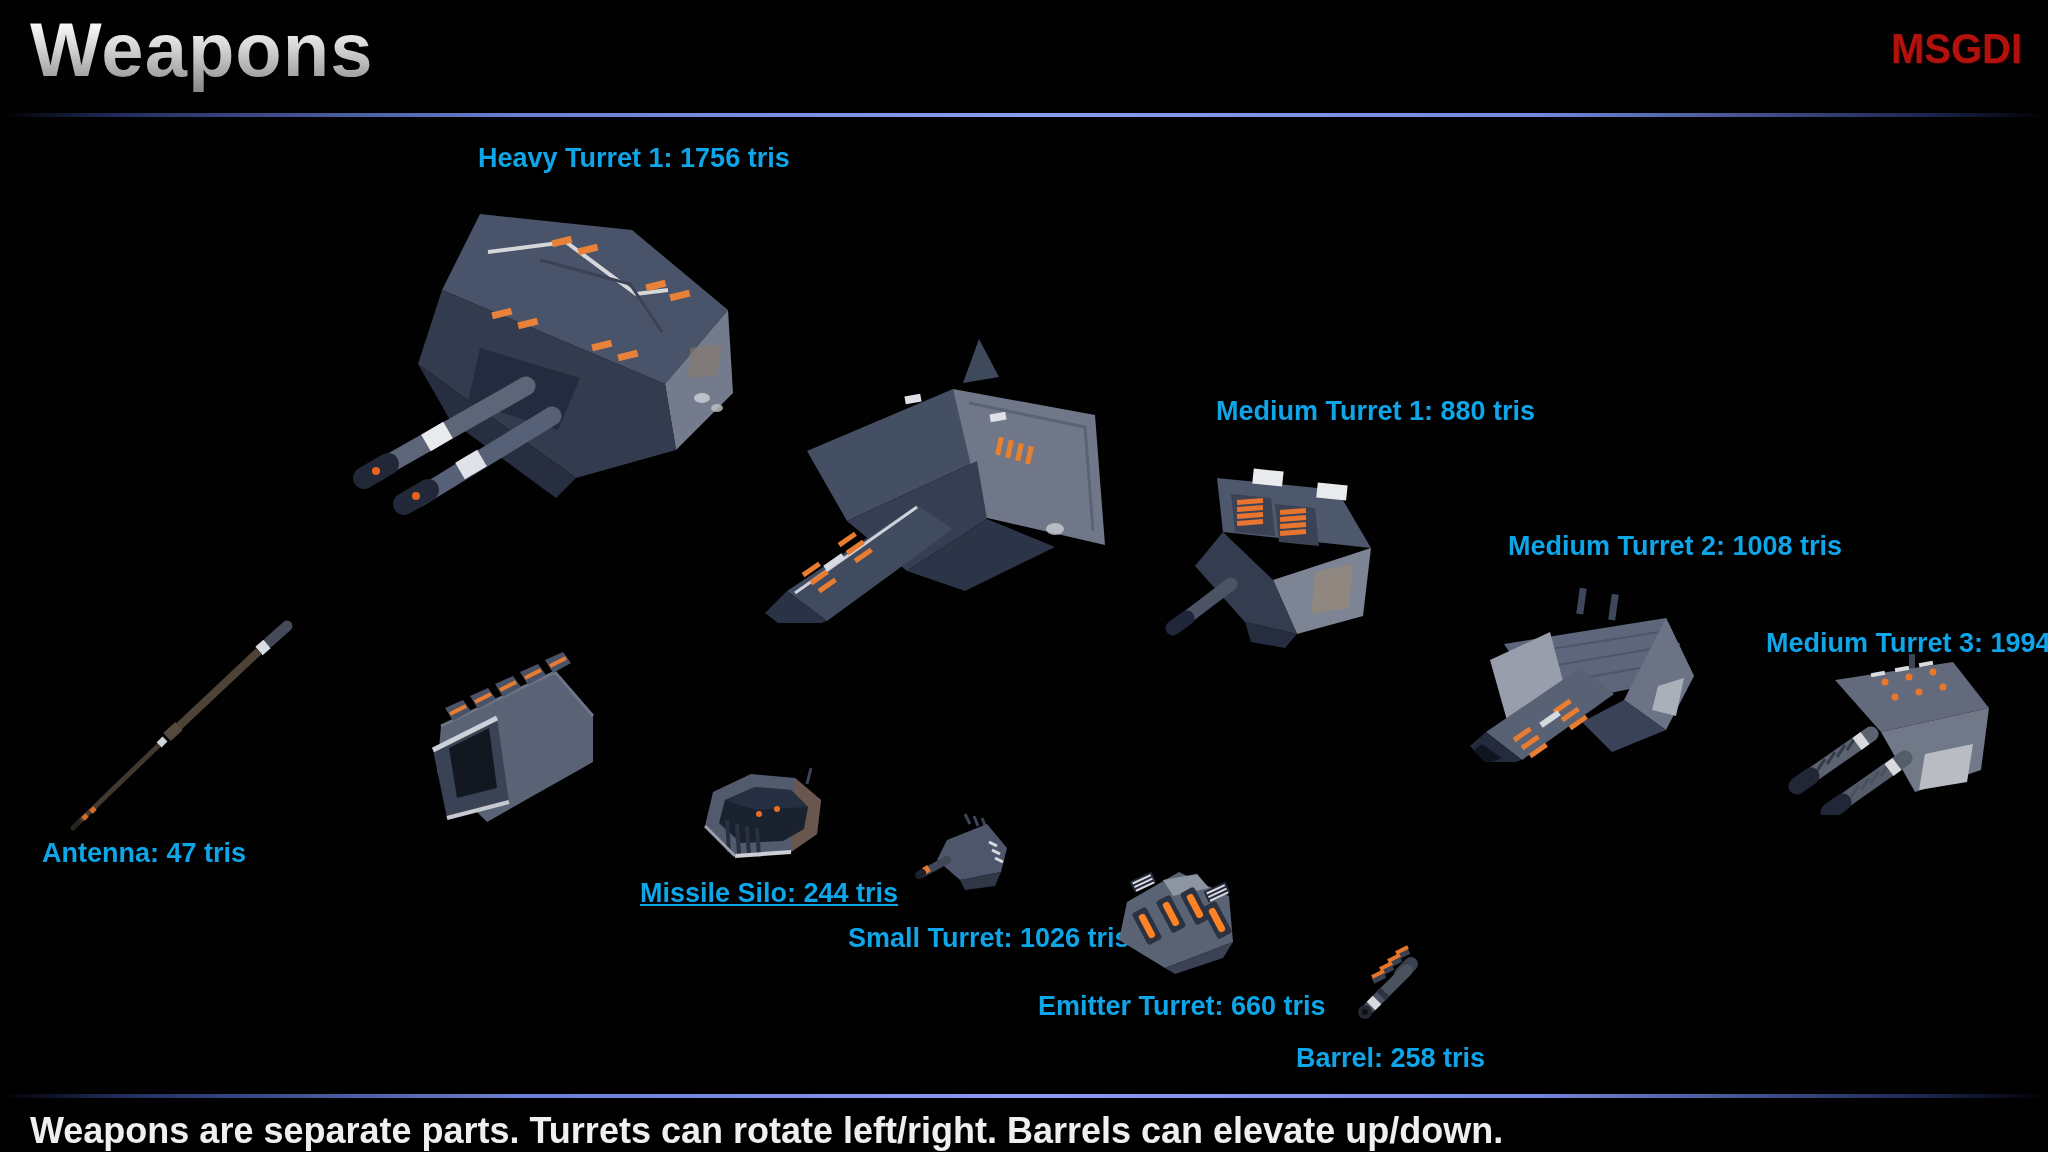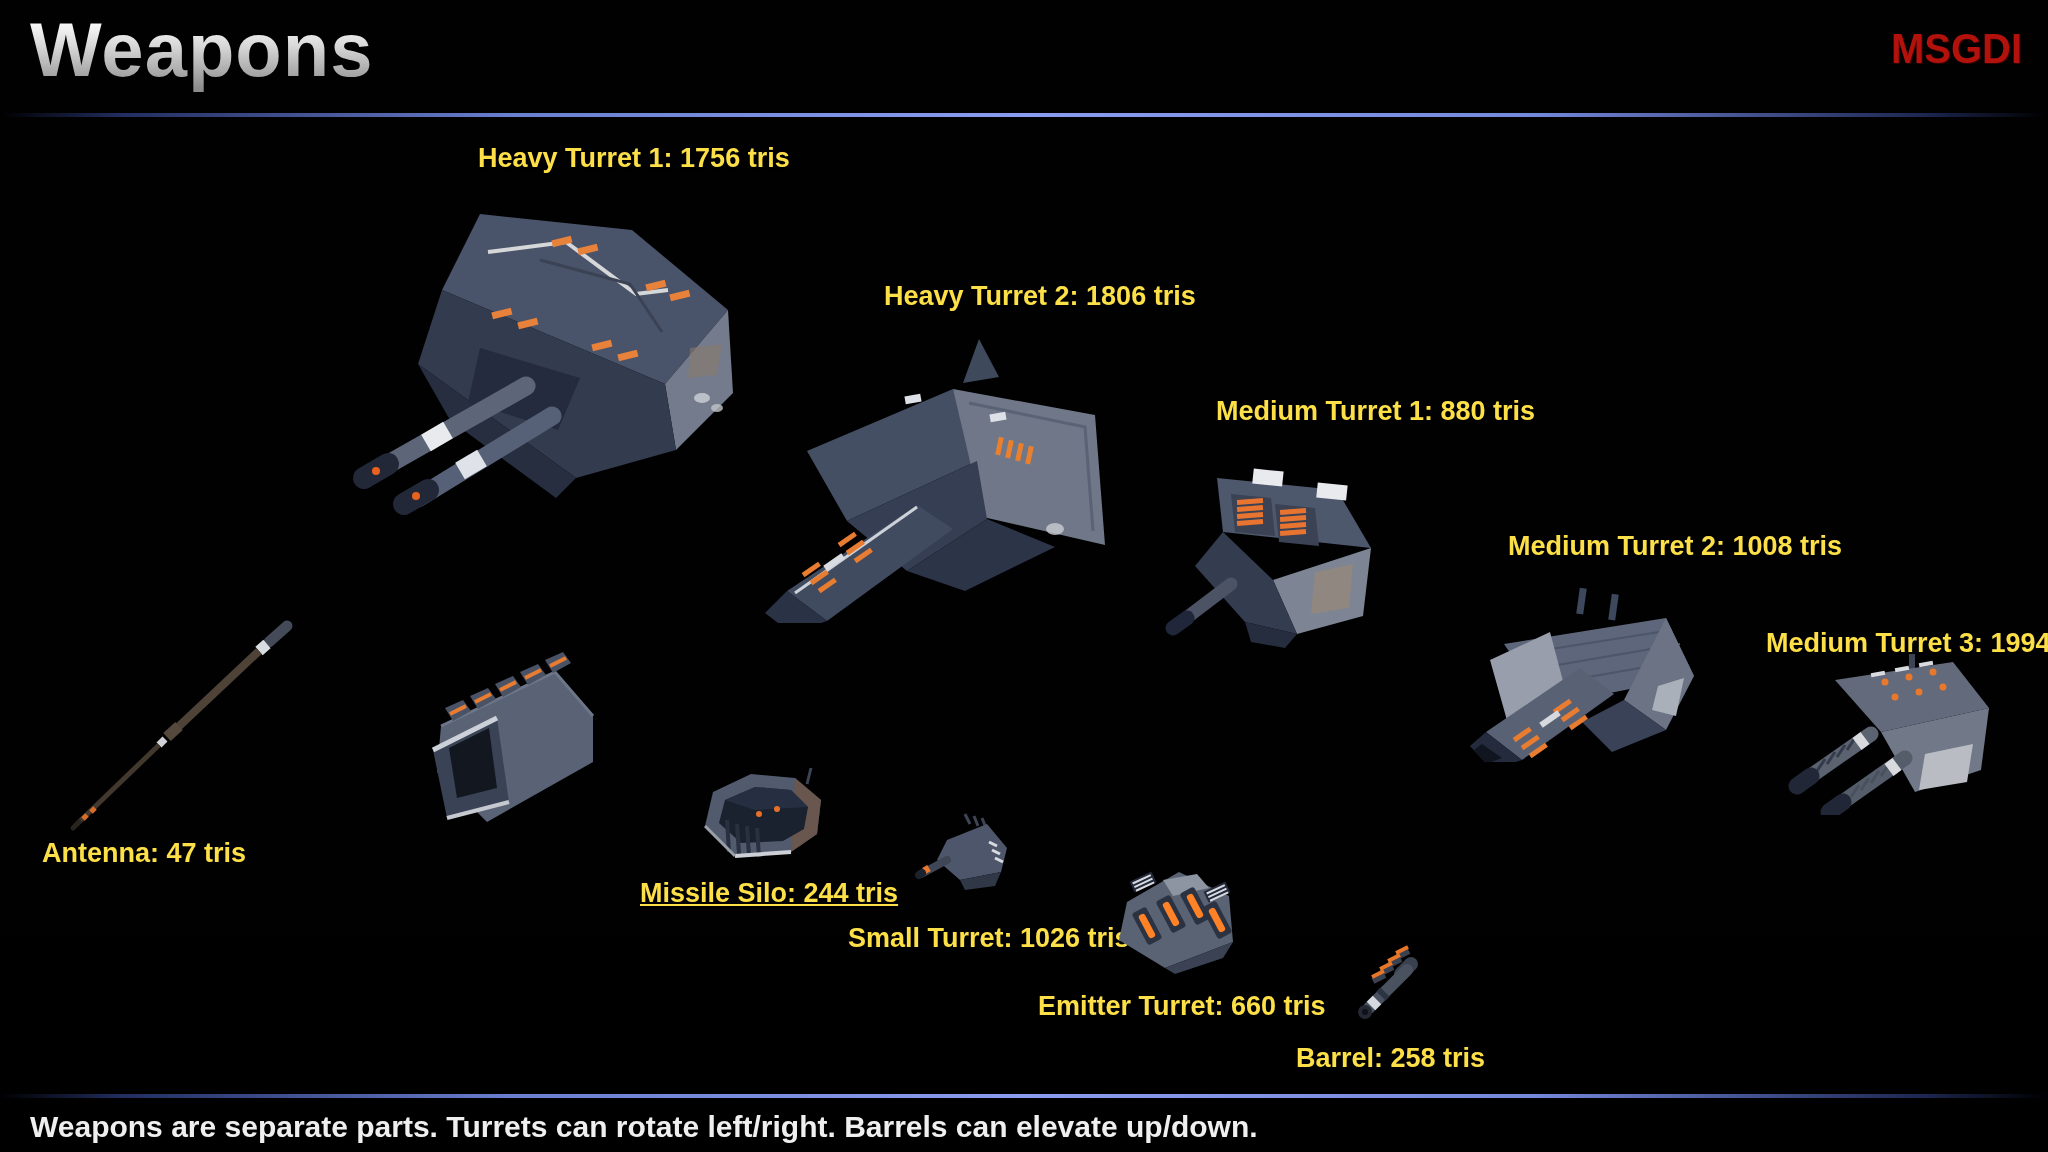--- a/index.html
+++ b/index.html
@@ -15,25 +15,25 @@
     letter-spacing:0px;transform:scaleY(1.08);text-shadow:1px 1px 1px #3a0503;
     font-family:"Liberation Sans",sans-serif;
   }
   .divider{
     position:absolute;left:0;width:2048px;height:4px;
     background:linear-gradient(90deg,#000 0%,#222e60 6%,#6a7fd0 25%,#8a9cf0 50%,#7488dc 75%,#1c2650 94%,#000 100%);
   }
   .divider.top{top:113px;}
   .divider.bottom{top:1094px;}
   .label{
-    position:absolute;font-size:27px;font-weight:700;color:#fde047;white-space:nowrap;
+    position:absolute;font-size:27px;font-weight:700;color:#0ea5e9;white-space:nowrap;
     text-shadow:1px 1px 2px rgba(0,0,0,.9);
   }
   .footer-note{
-    position:absolute;left:30px;top:1110px;font-size:30px;font-weight:700;color:#efefef;
+    position:absolute;left:30px;top:1110px;font-size:36px;font-weight:700;color:#efefef;
     text-shadow:1px 1px 2px #000;
   }
   .model{position:absolute;}
 </style>
 </head>
 <body>
 
 <div class="stage">
 
   <div class="hdr-title">Weapons</div>
@@ -94,21 +94,20 @@
       <rect x="90" y="196" width="5" height="20" transform="rotate(55 92 206)"></rect>
       <rect x="98" y="204" width="5" height="20" transform="rotate(55 100 214)"></rect>
       <rect x="106" y="212" width="5" height="20" transform="rotate(55 108 222)"></rect>
       <rect x="54" y="226" width="5" height="20" transform="rotate(55 56 236)"></rect>
       <rect x="62" y="234" width="5" height="20" transform="rotate(55 64 244)"></rect>
       <rect x="70" y="242" width="5" height="20" transform="rotate(55 72 252)"></rect>
     </g>
     <rect x="76" y="218" width="6" height="22" fill="#d8dce2" transform="rotate(55 79 229)"></rect>
     <polygon points="32,258 72,288 36,300 10,280" fill="#2a3245"></polygon>
   </svg>
-  <div class="label" style="left:884px;top:281px;">Heavy Turret 2: 1806 tris</div>
 
   <svg class="model" style="left:1165px;top:452px;" width="235" height="200" viewBox="0 0 235 200">
     <polygon points="52,26 172,38 206,96 58,80" fill="#4e586c"></polygon>
     <rect x="88" y="18" width="30" height="15" fill="#e8eaee" transform="rotate(6 103 25)"></rect>
     <rect x="152" y="32" width="30" height="15" fill="#e8eaee" transform="rotate(6 167 39)"></rect>
     <polygon points="66,42 106,46 110,84 70,80" fill="#3a4254"></polygon>
     <polygon points="110,52 150,56 154,94 114,90" fill="#3a4254"></polygon>
     <g fill="#e87430">
       <rect x="72" y="47" width="26" height="5" transform="rotate(-4 85 49)"></rect>
       <rect x="72" y="54" width="26" height="5" transform="rotate(-4 85 56)"></rect>

